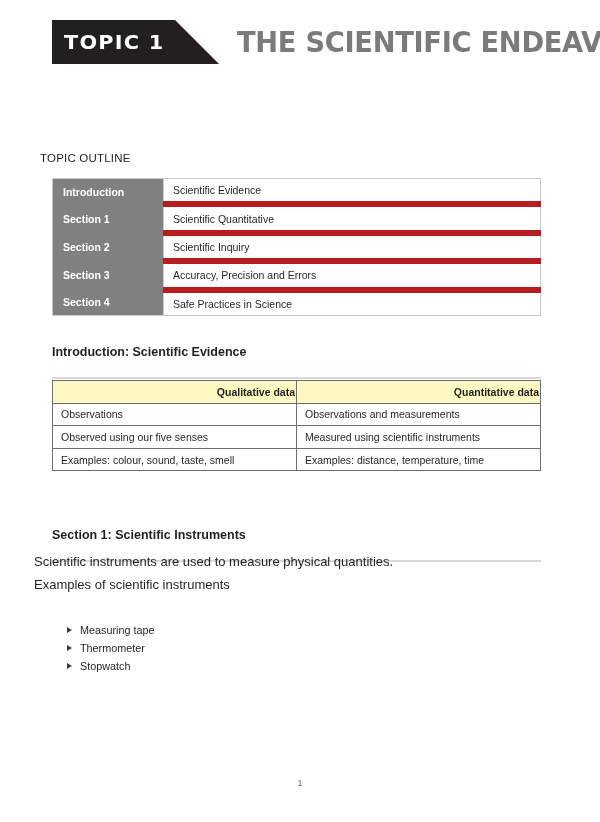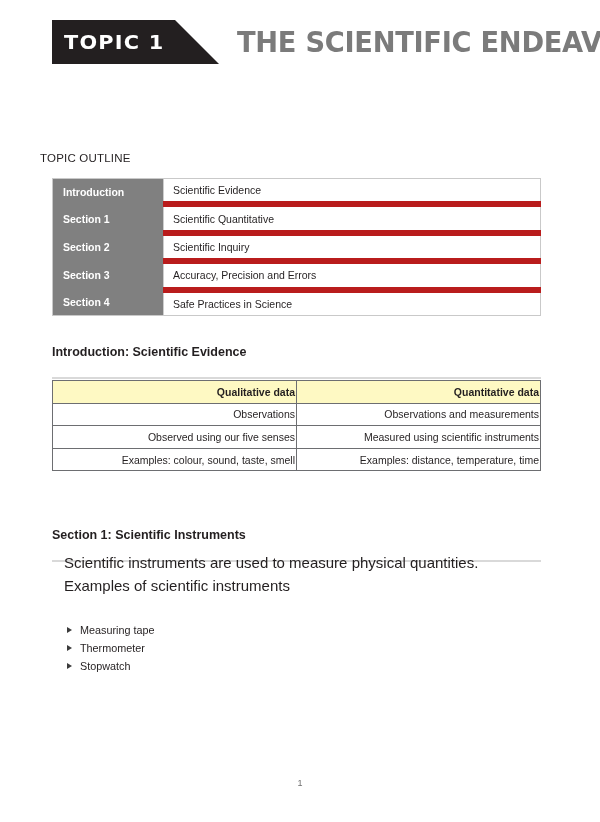--- a/index.html
+++ b/index.html
@@ -155,31 +155,31 @@
   }
   .compare-table th {
     background: #fef9c3;
     font-weight: bold;
     text-align: right;
     color: #231f20;
     padding-left: 44px;
   }
   .compare-table td {
     background: #ffffff;
-    text-align: right;
+    text-align: left;
     padding-left: 8px;
     color: #231f20;
   }
 
   
   .body-line {
     position: absolute;
-    left: 64px;
-    width: 489px;
-    font-size: 15px;
+    left: 34px;
+    width: 489px;
+    font-size: 13px;
     color: #231f20;
   }
   .bullet-list {
     position: absolute;
     left: 52px;
     top: 612px;
     width: 489px;
     margin: 9px;
     padding: 0;
     list-style: none;

